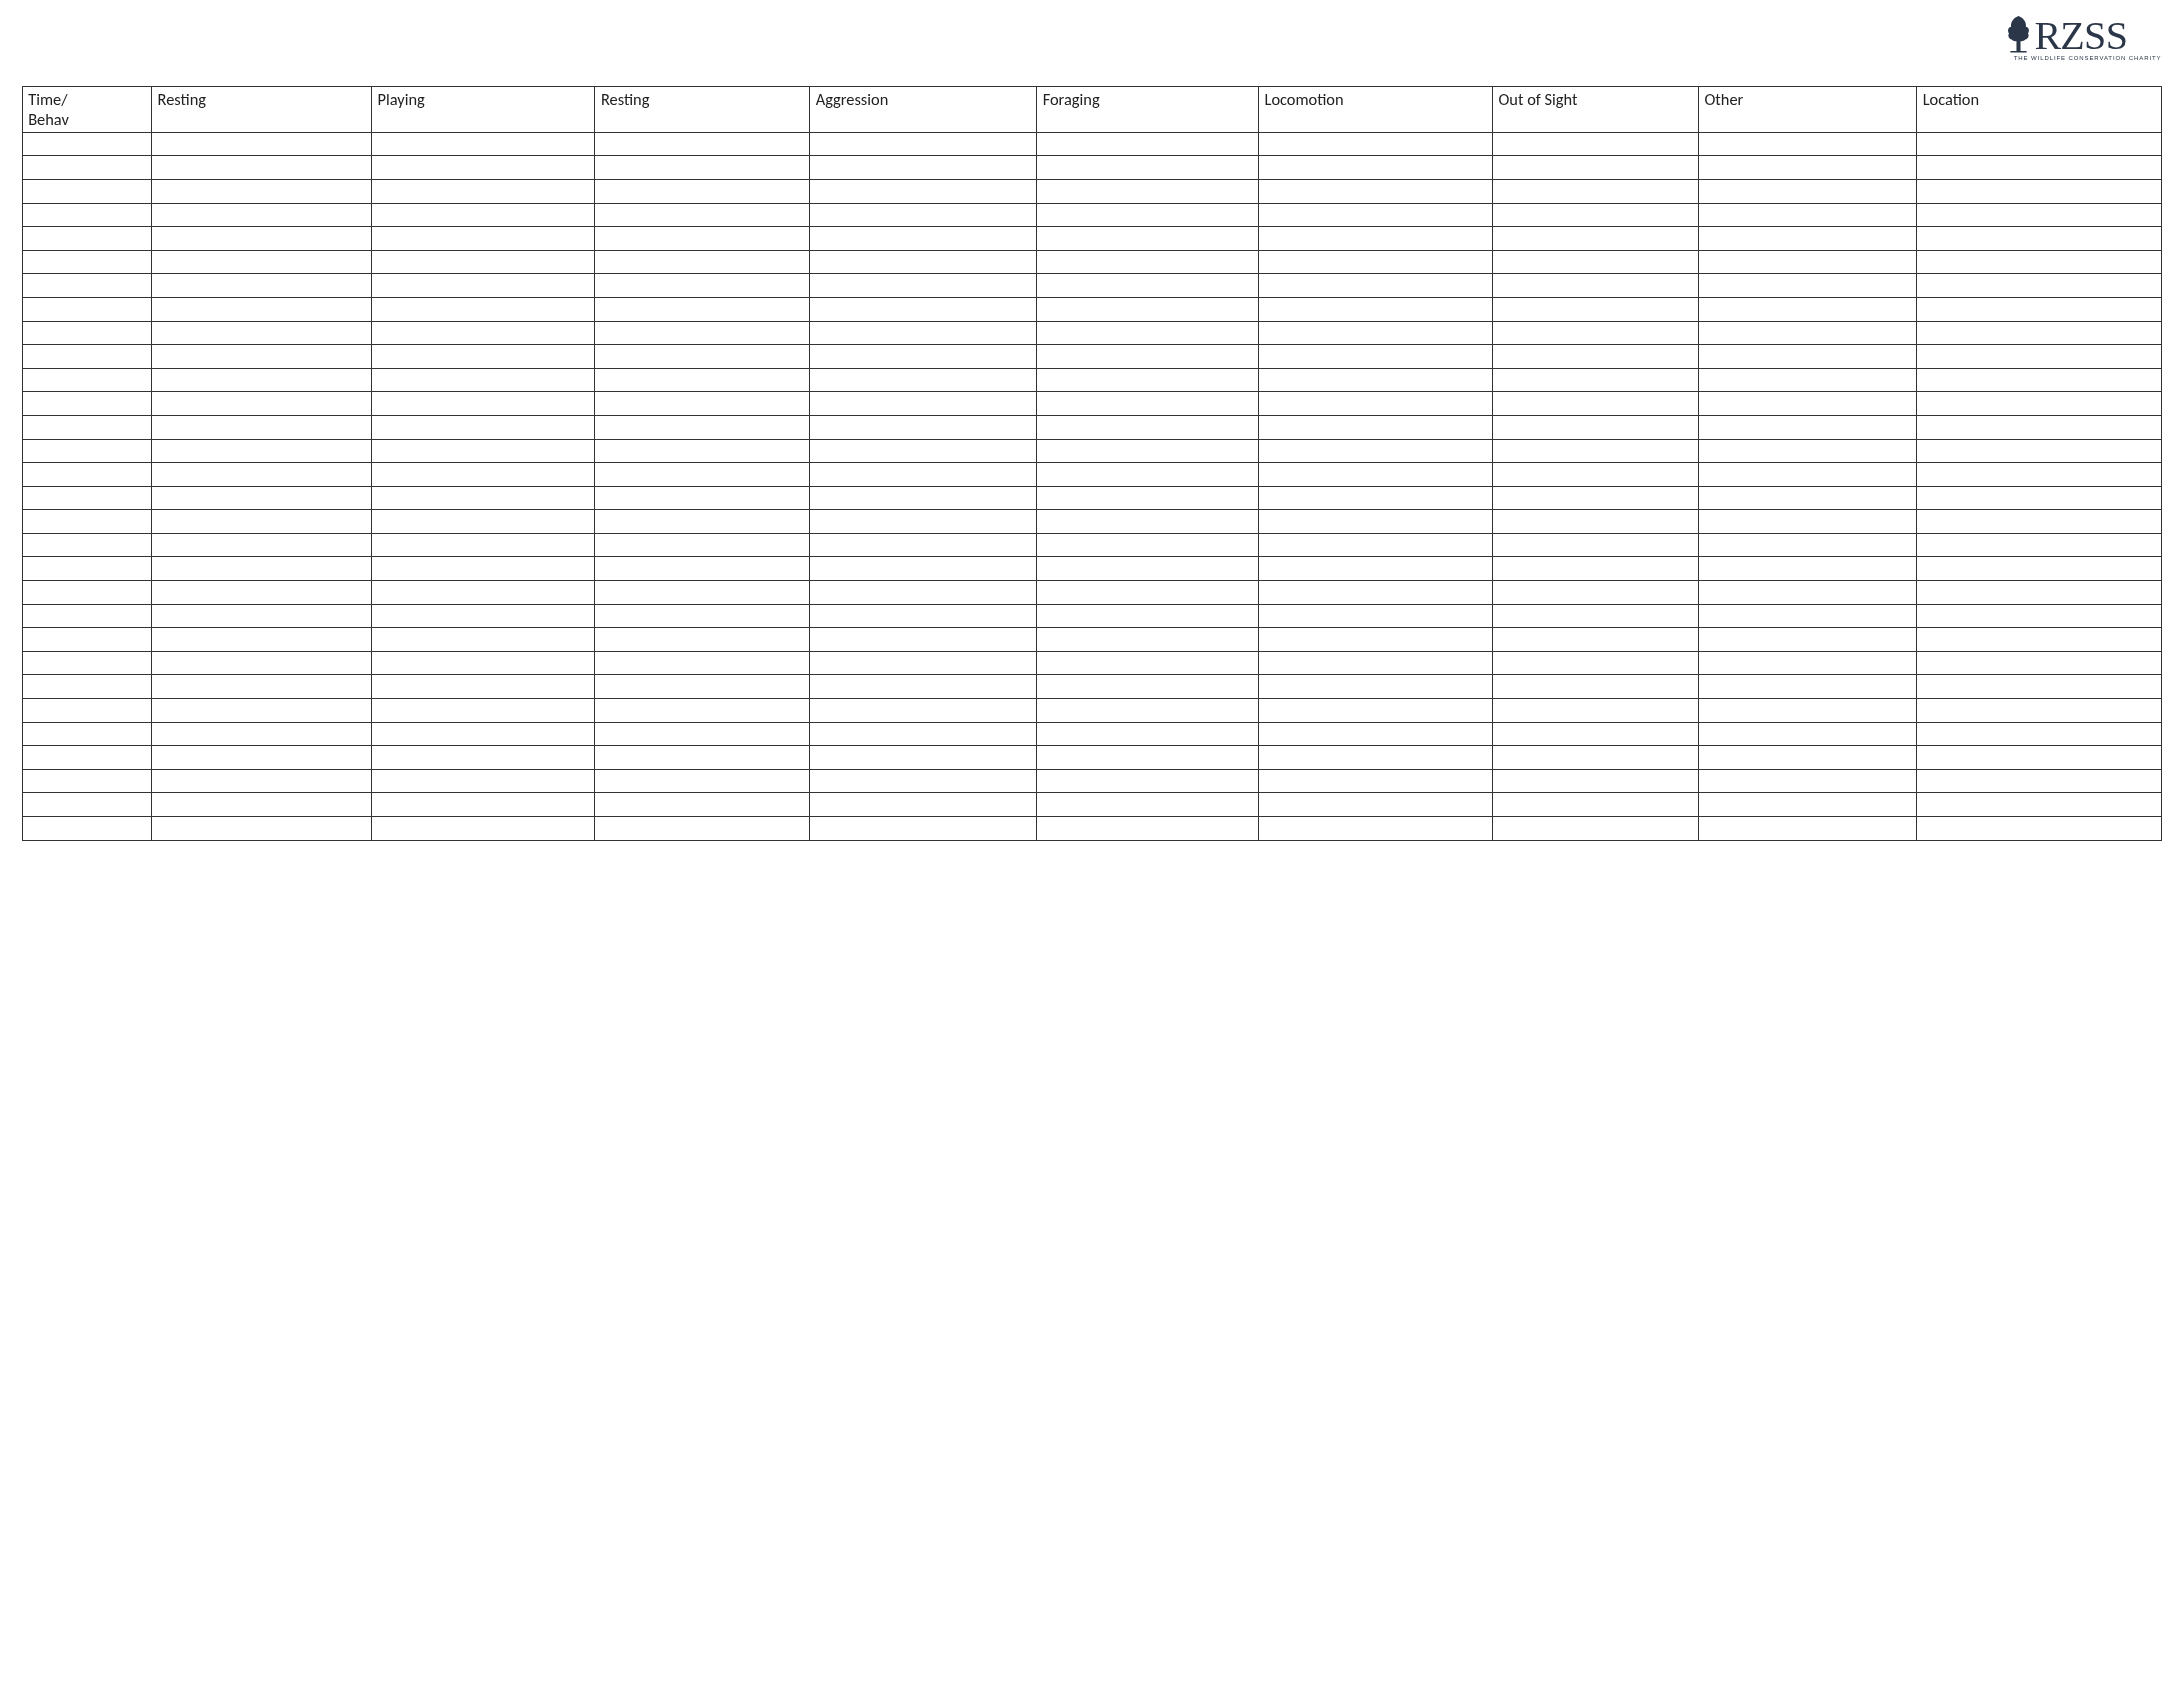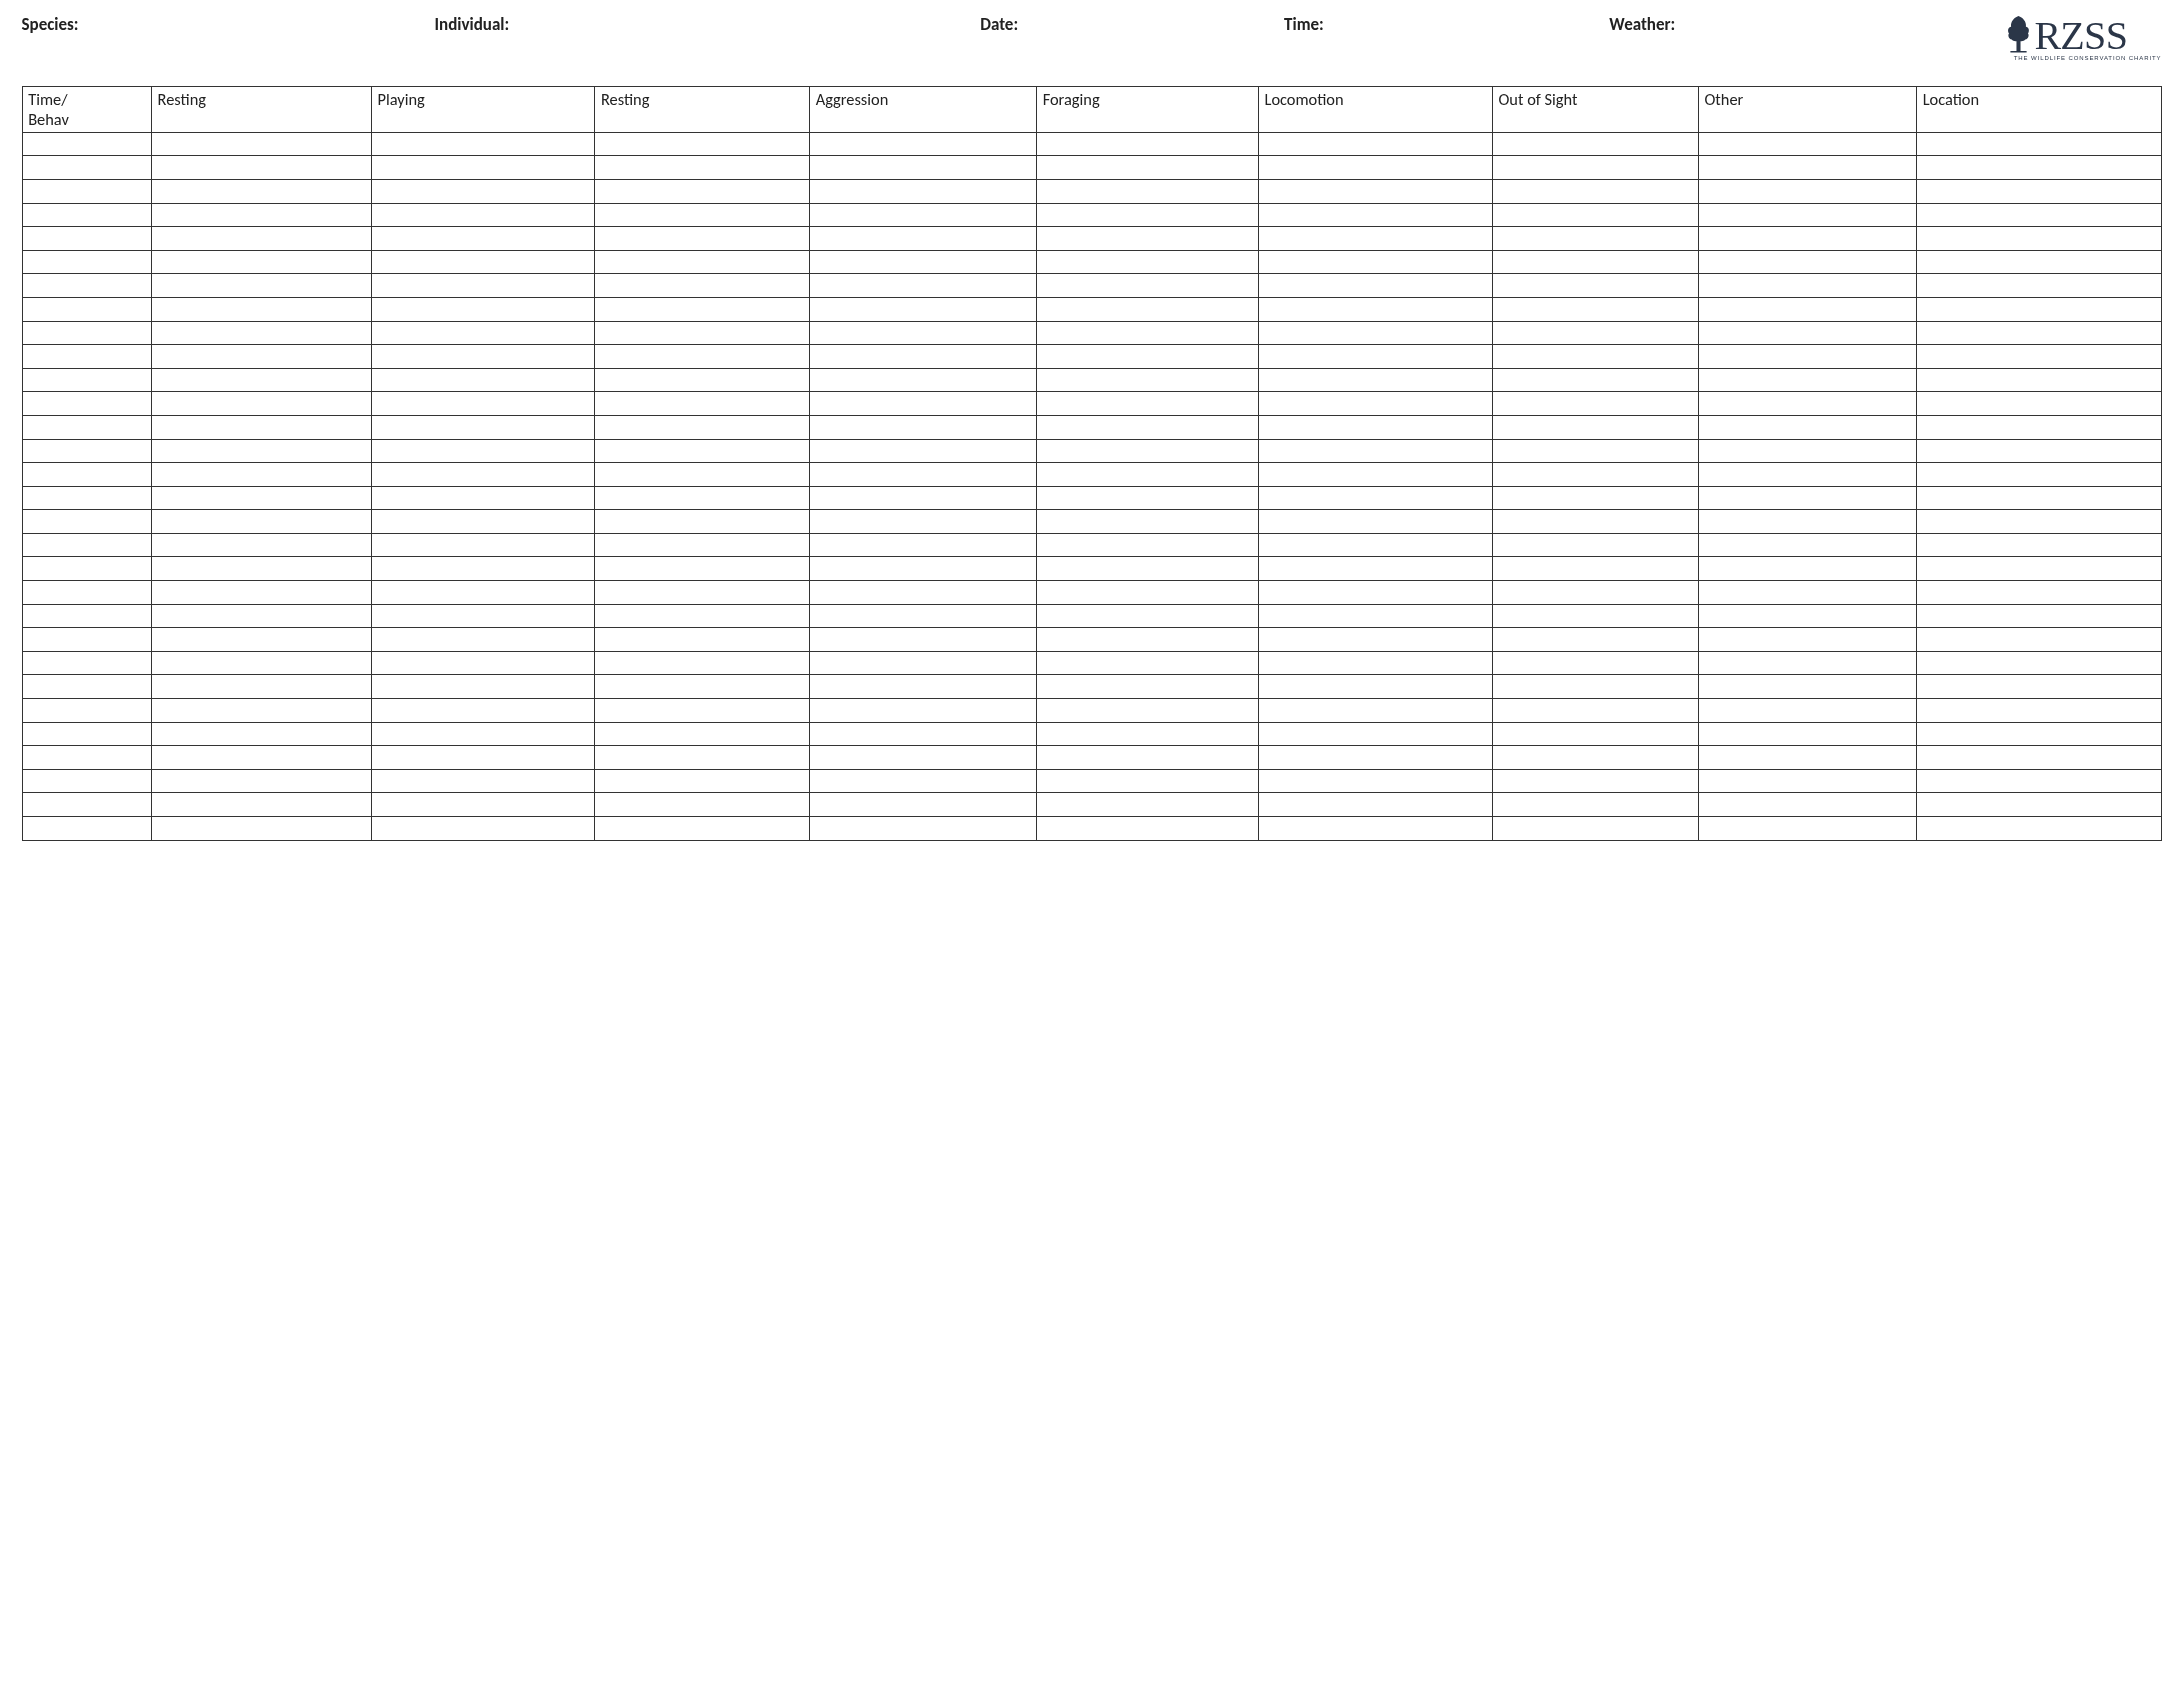--- a/index.html
+++ b/index.html
@@ -106,27 +106,20 @@
     <div class="logo-graphic">
       <svg class="logo-tree" viewBox="0 0 40 56">
         <path d="M20 2 C14 4 8 10 9 18 C5 18 3 24 6 28 C4 30 5 36 10 37 C12 40 18 40 20 38 C22 40 28 40 30 37 C35 36 36 30 34 28 C37 24 35 18 31 18 C32 10 26 4 20 2 Z M17 38 L17 54 L23 54 L23 38 Z M8 54 L32 54 L32 56 L8 56 Z"></path>
       </svg>
       <span class="logo-text">RZSS</span>
     </div>
     <div class="logo-tagline">THE WILDLIFE CONSERVATION CHARITY</div>
   </div>
 
 
-  <div class="meta-row">
-    <div class="meta-species">Species:</div>
-    <div class="meta-individual">Individual:</div>
-    <div class="meta-date">Date:</div>
-    <div class="meta-time">Time:</div>
-    <div class="meta-weather">Weather:</div>
-  </div>
 </div>
 
 <table>
   <colgroup>
     <col class="c0">
       <col class="c1">
       <col class="c2">
       <col class="c3">
       <col class="c4">
     <col class="c5">

